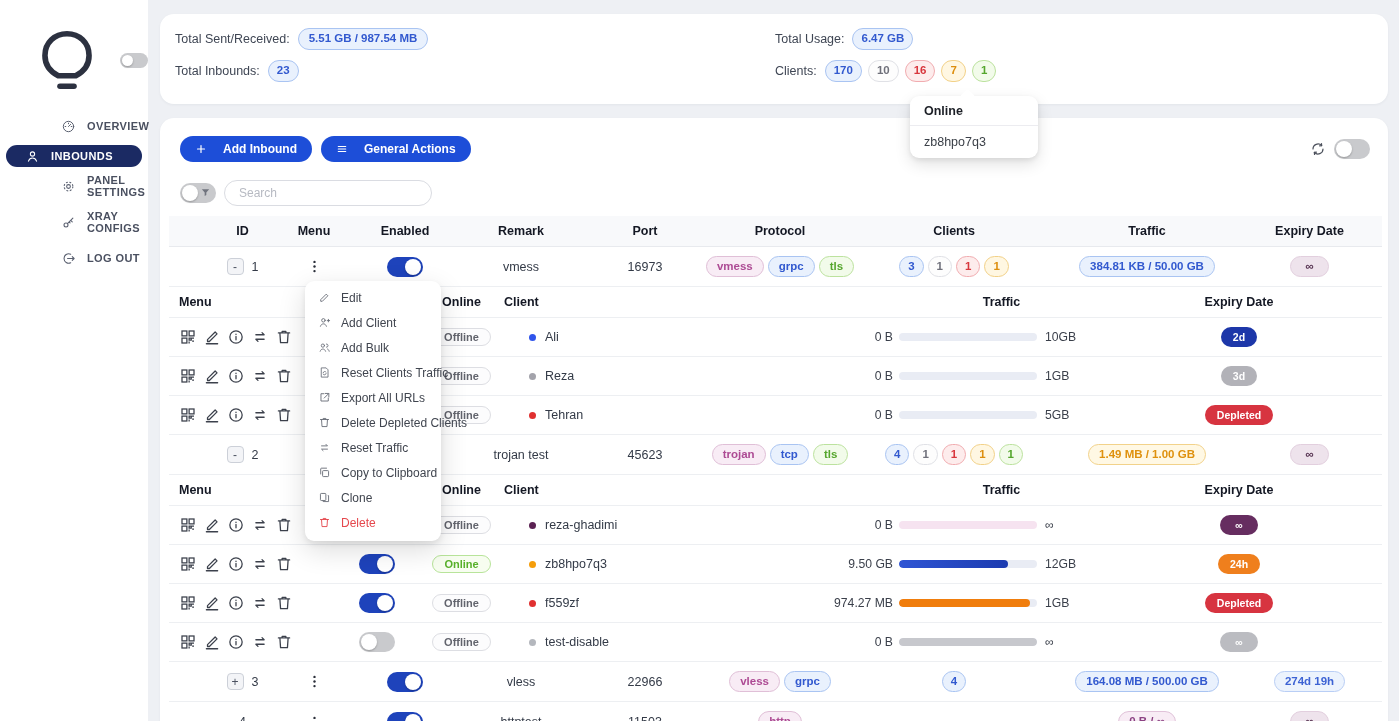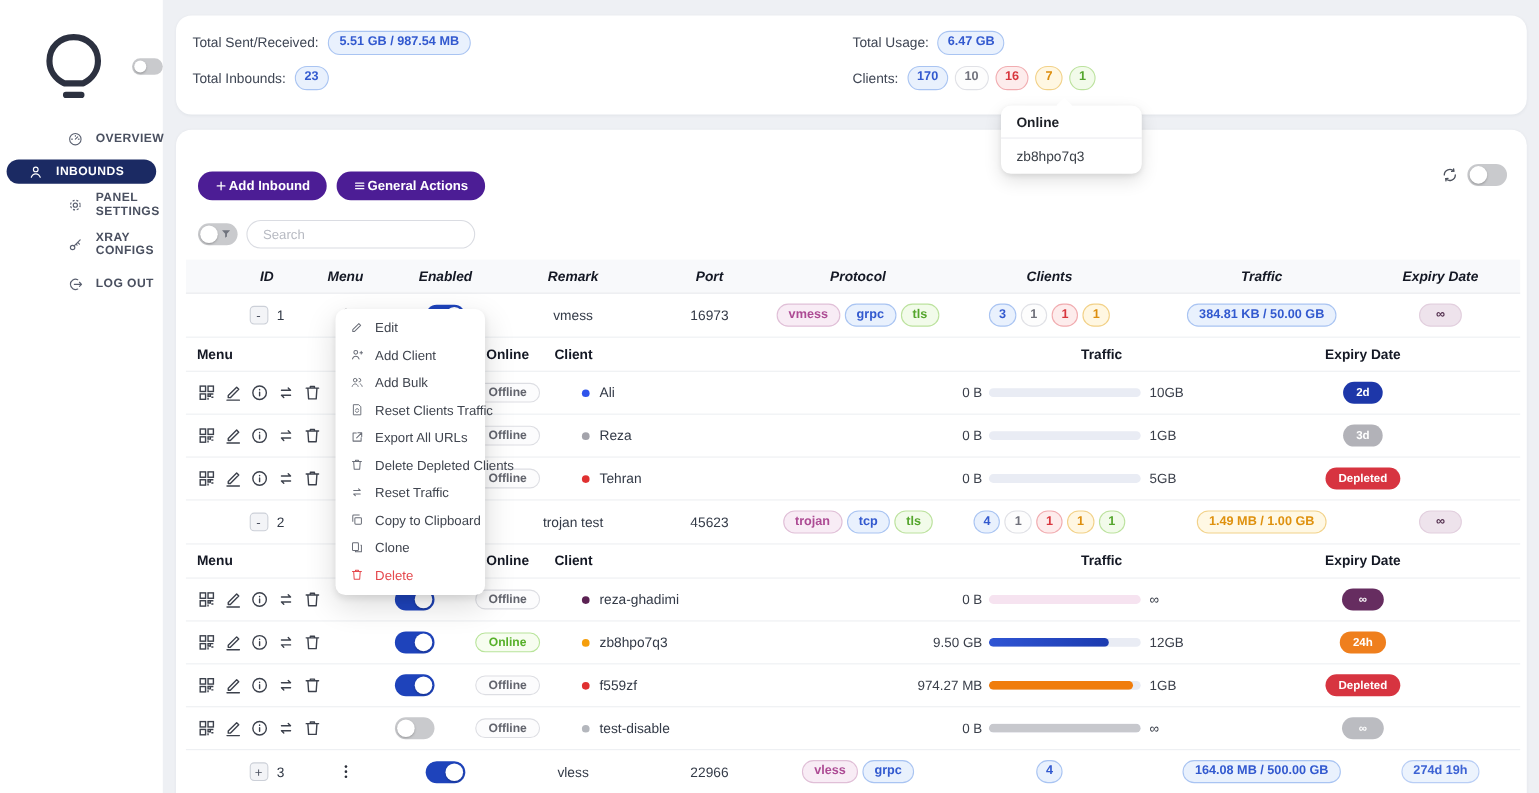--- a/index.html
+++ b/index.html
@@ -60,36 +60,36 @@
   .solid { color:#fff; font-weight:700; font-size:10.5px; padding:3px 12px; border:none; }
   .xp-navy   { background:#1d37a9; }
   .xp-gray   { background:#b2b2b8; }
   .xp-red    { background:#d73440; }
   .xp-purple { background:#662d60; padding:3px 15px; }
   .xp-orange { background:#ef7f1d; }
   .xp-grayinf{ background:#bbbcc1; padding:3px 15px; }
 
   
   .toolbar { display:flex; align-items:center; padding:18px 18px 0 20px;  }
-  .btn { height:26px; display:inline-flex; align-items:center; gap:1px; padding:0 15px;
-         background:#4c1d95; color:#fff; border:none; border-radius:13px; font-size:12px;
-         font-weight:600; font-family:inherit; cursor:pointer; margin-right:9px;margin-top:20px; }
+  .btn { height:26px; display:inline-flex; align-items:center; gap:16px; padding:0 15px;
+         background:#1d4ed8; color:#fff; border:none; border-radius:13px; font-size:12px;
+         font-weight:600; font-family:inherit; cursor:pointer; margin-right:9px; }
   .btn-ico { width:12px; height:12px; color:#fff; }
   .tb-right { margin-left:auto; display:flex; align-items:center; gap:8px; }
   .sync { width:16px; height:16px; color:#4c515c; cursor:pointer; }
   .searchrow { display:flex; align-items:center; gap:8px; padding:18px 0 0 20px; }
   .search-input { width:208px; height:26px; border:1px solid #dadce2; border-radius:13px;
                   padding:0 14px; font-size:12px; color:#333a47; outline:none; font-family:inherit; }
   .search-input::placeholder { color:#b7bac2; }
 
   
   .tbl { margin:10px 6px 0 6px; padding-left:3px; font-size:12.5px; }
   .mrow, .thead { display:grid; grid-template-columns:107px 76px 106px 126px 122px 148px 200px 186px 139px; align-items:center; }
   .srow, .shead { display:grid; grid-template-columns:165px 85px 85px 345px 305px 225px; align-items:center; }
-  .thead { height:31px; background:#f8f9fb; border-bottom:1px solid #e8eaee; font-weight:700; color:#141824;font-style:italic; }
+  .thead { height:31px; background:#f8f9fb; border-bottom:1px solid #e8eaee; font-weight:700; color:#141824; }
   .shead { height:31px; border-bottom:1px solid #edeff2; font-weight:700; color:#141824; }
   .mrow { height:40px; border-bottom:1px solid #edeff2; }
   .srow { height:39px; border-bottom:1px solid #edeff2; }
   .cell, .scell { display:flex; align-items:center; justify-content:center; gap:4px; }
   .c-id { padding-left:40px; }
   .menu-h { justify-content:flex-start; padding-left:10px; }
   .client-h { justify-content:flex-start; }
   .exp-h, .sexp { padding-right:55px; }
   .expander { width:17px; height:17px; border:1px solid #ccd0d8; border-radius:4px; background:#f3f4f7;
               color:#4b5160; font-size:12px; line-height:1; display:flex; align-items:center;

